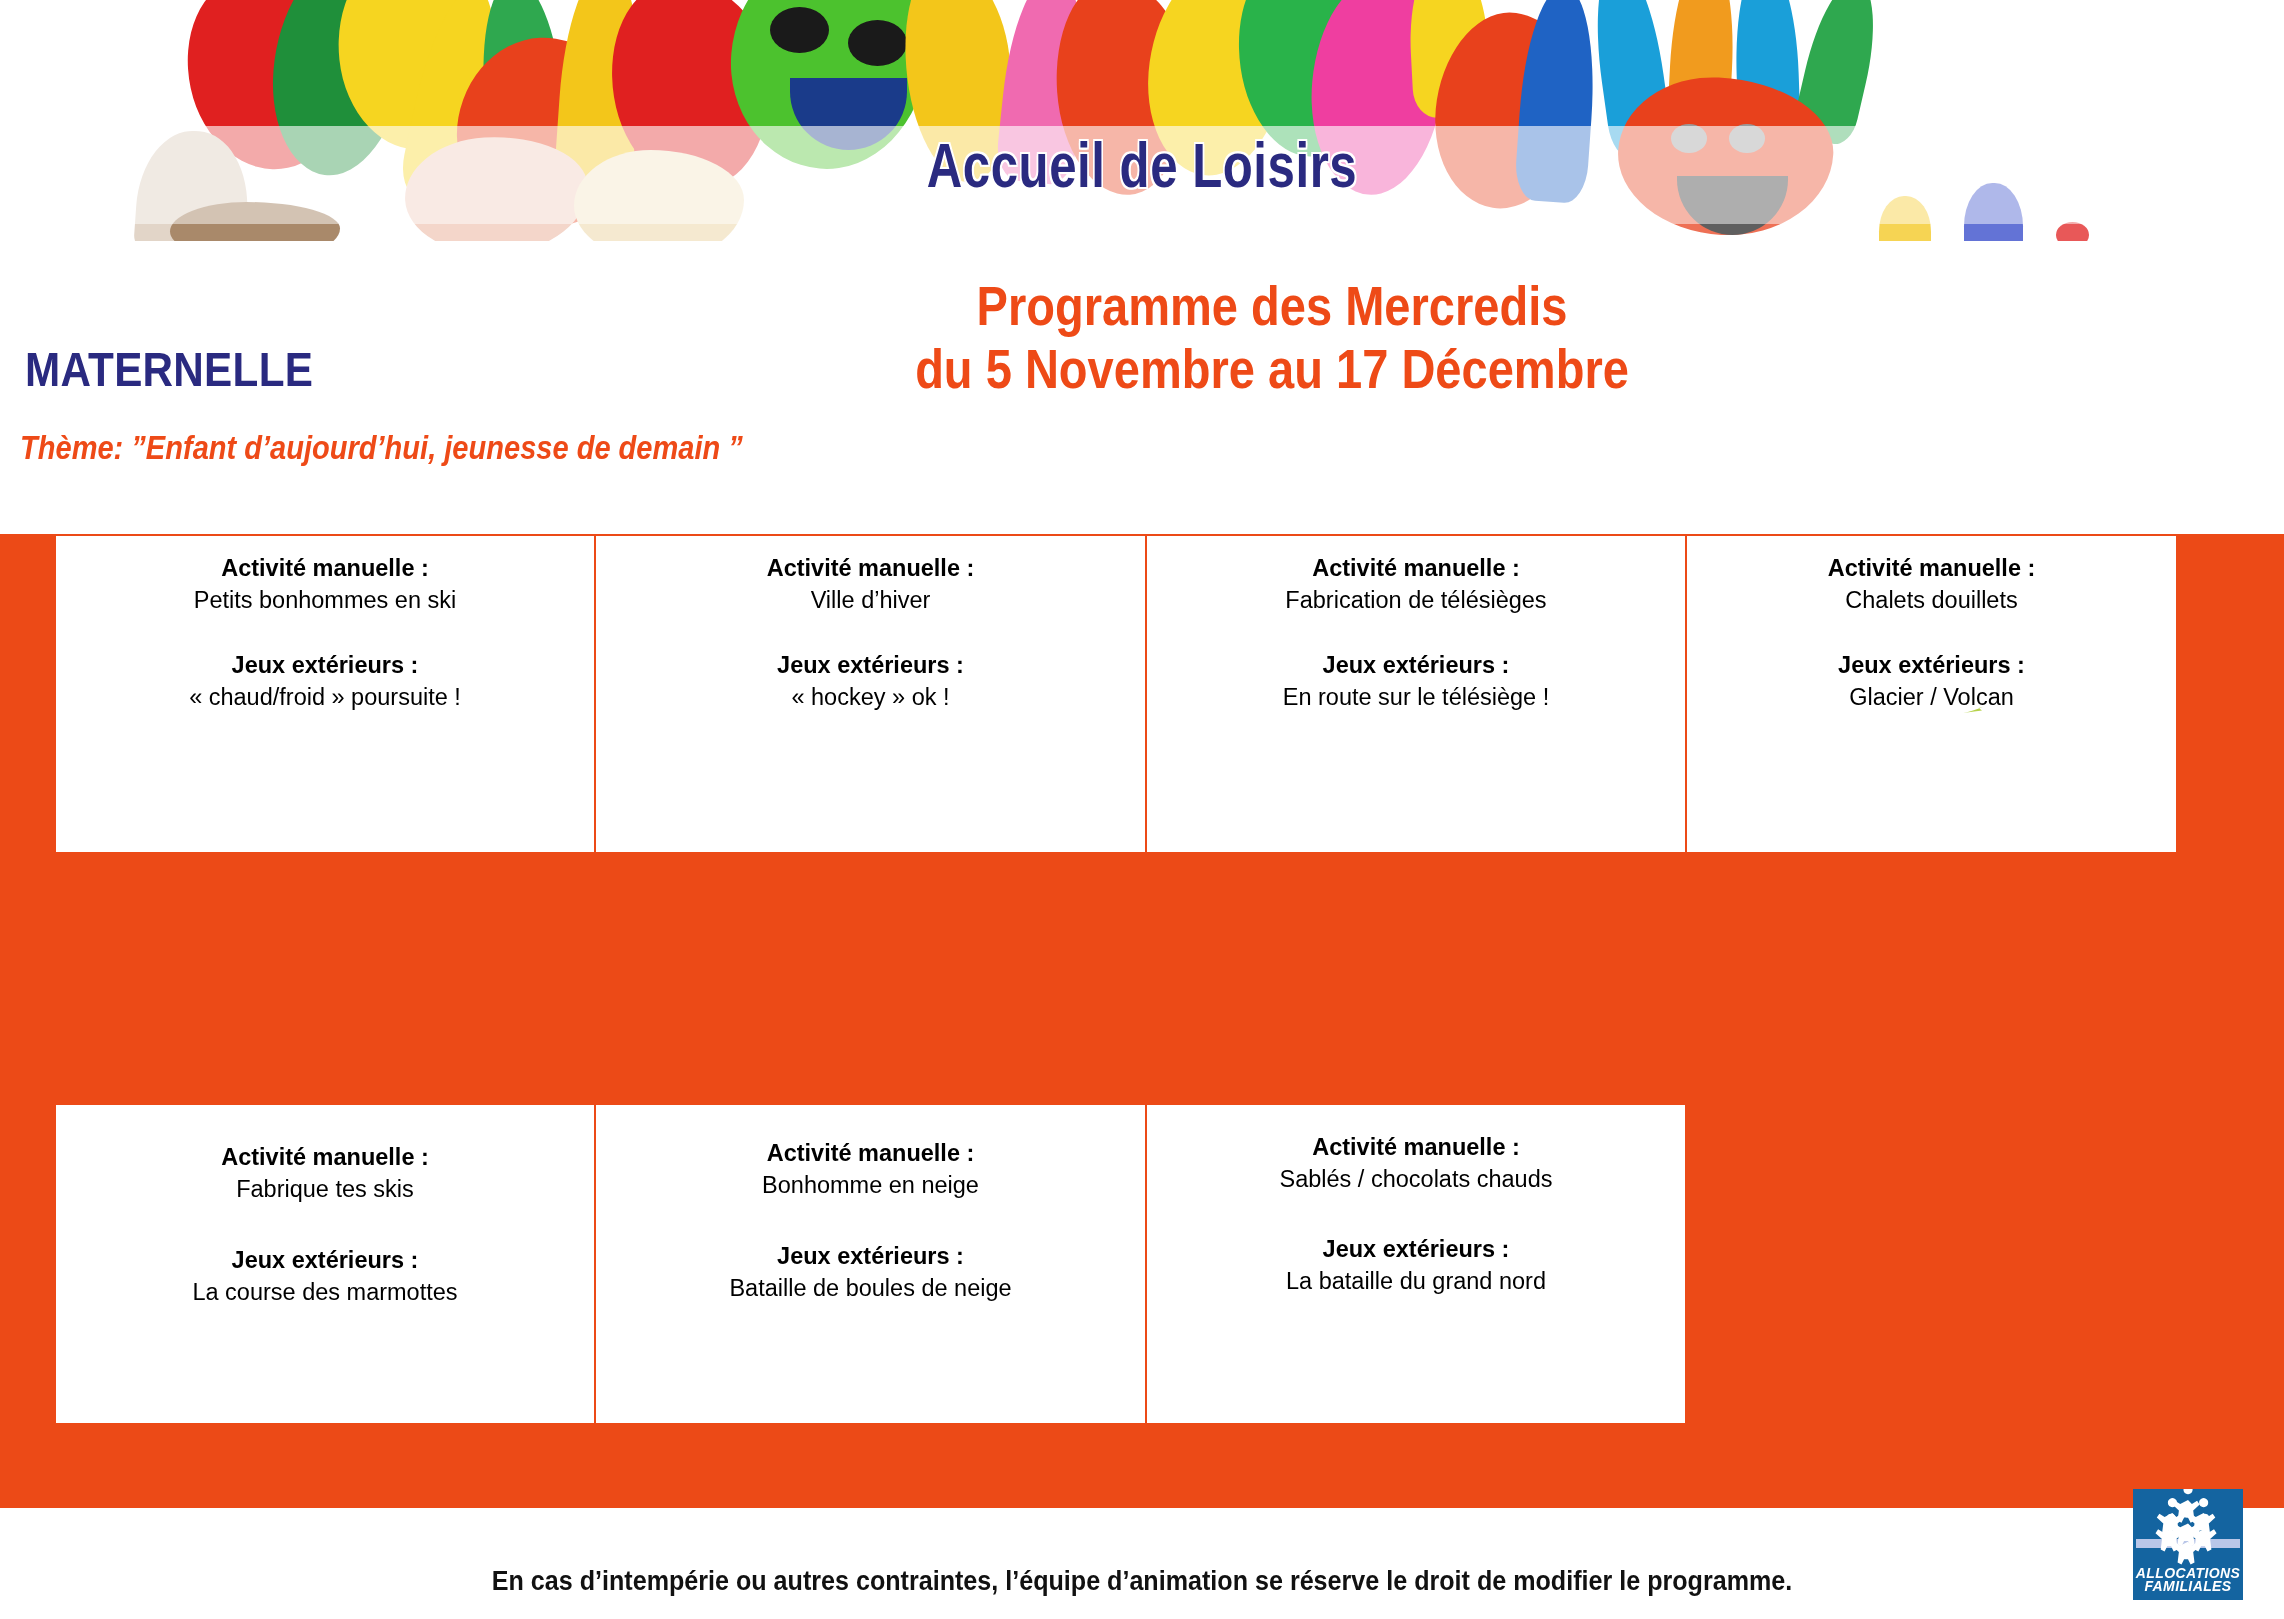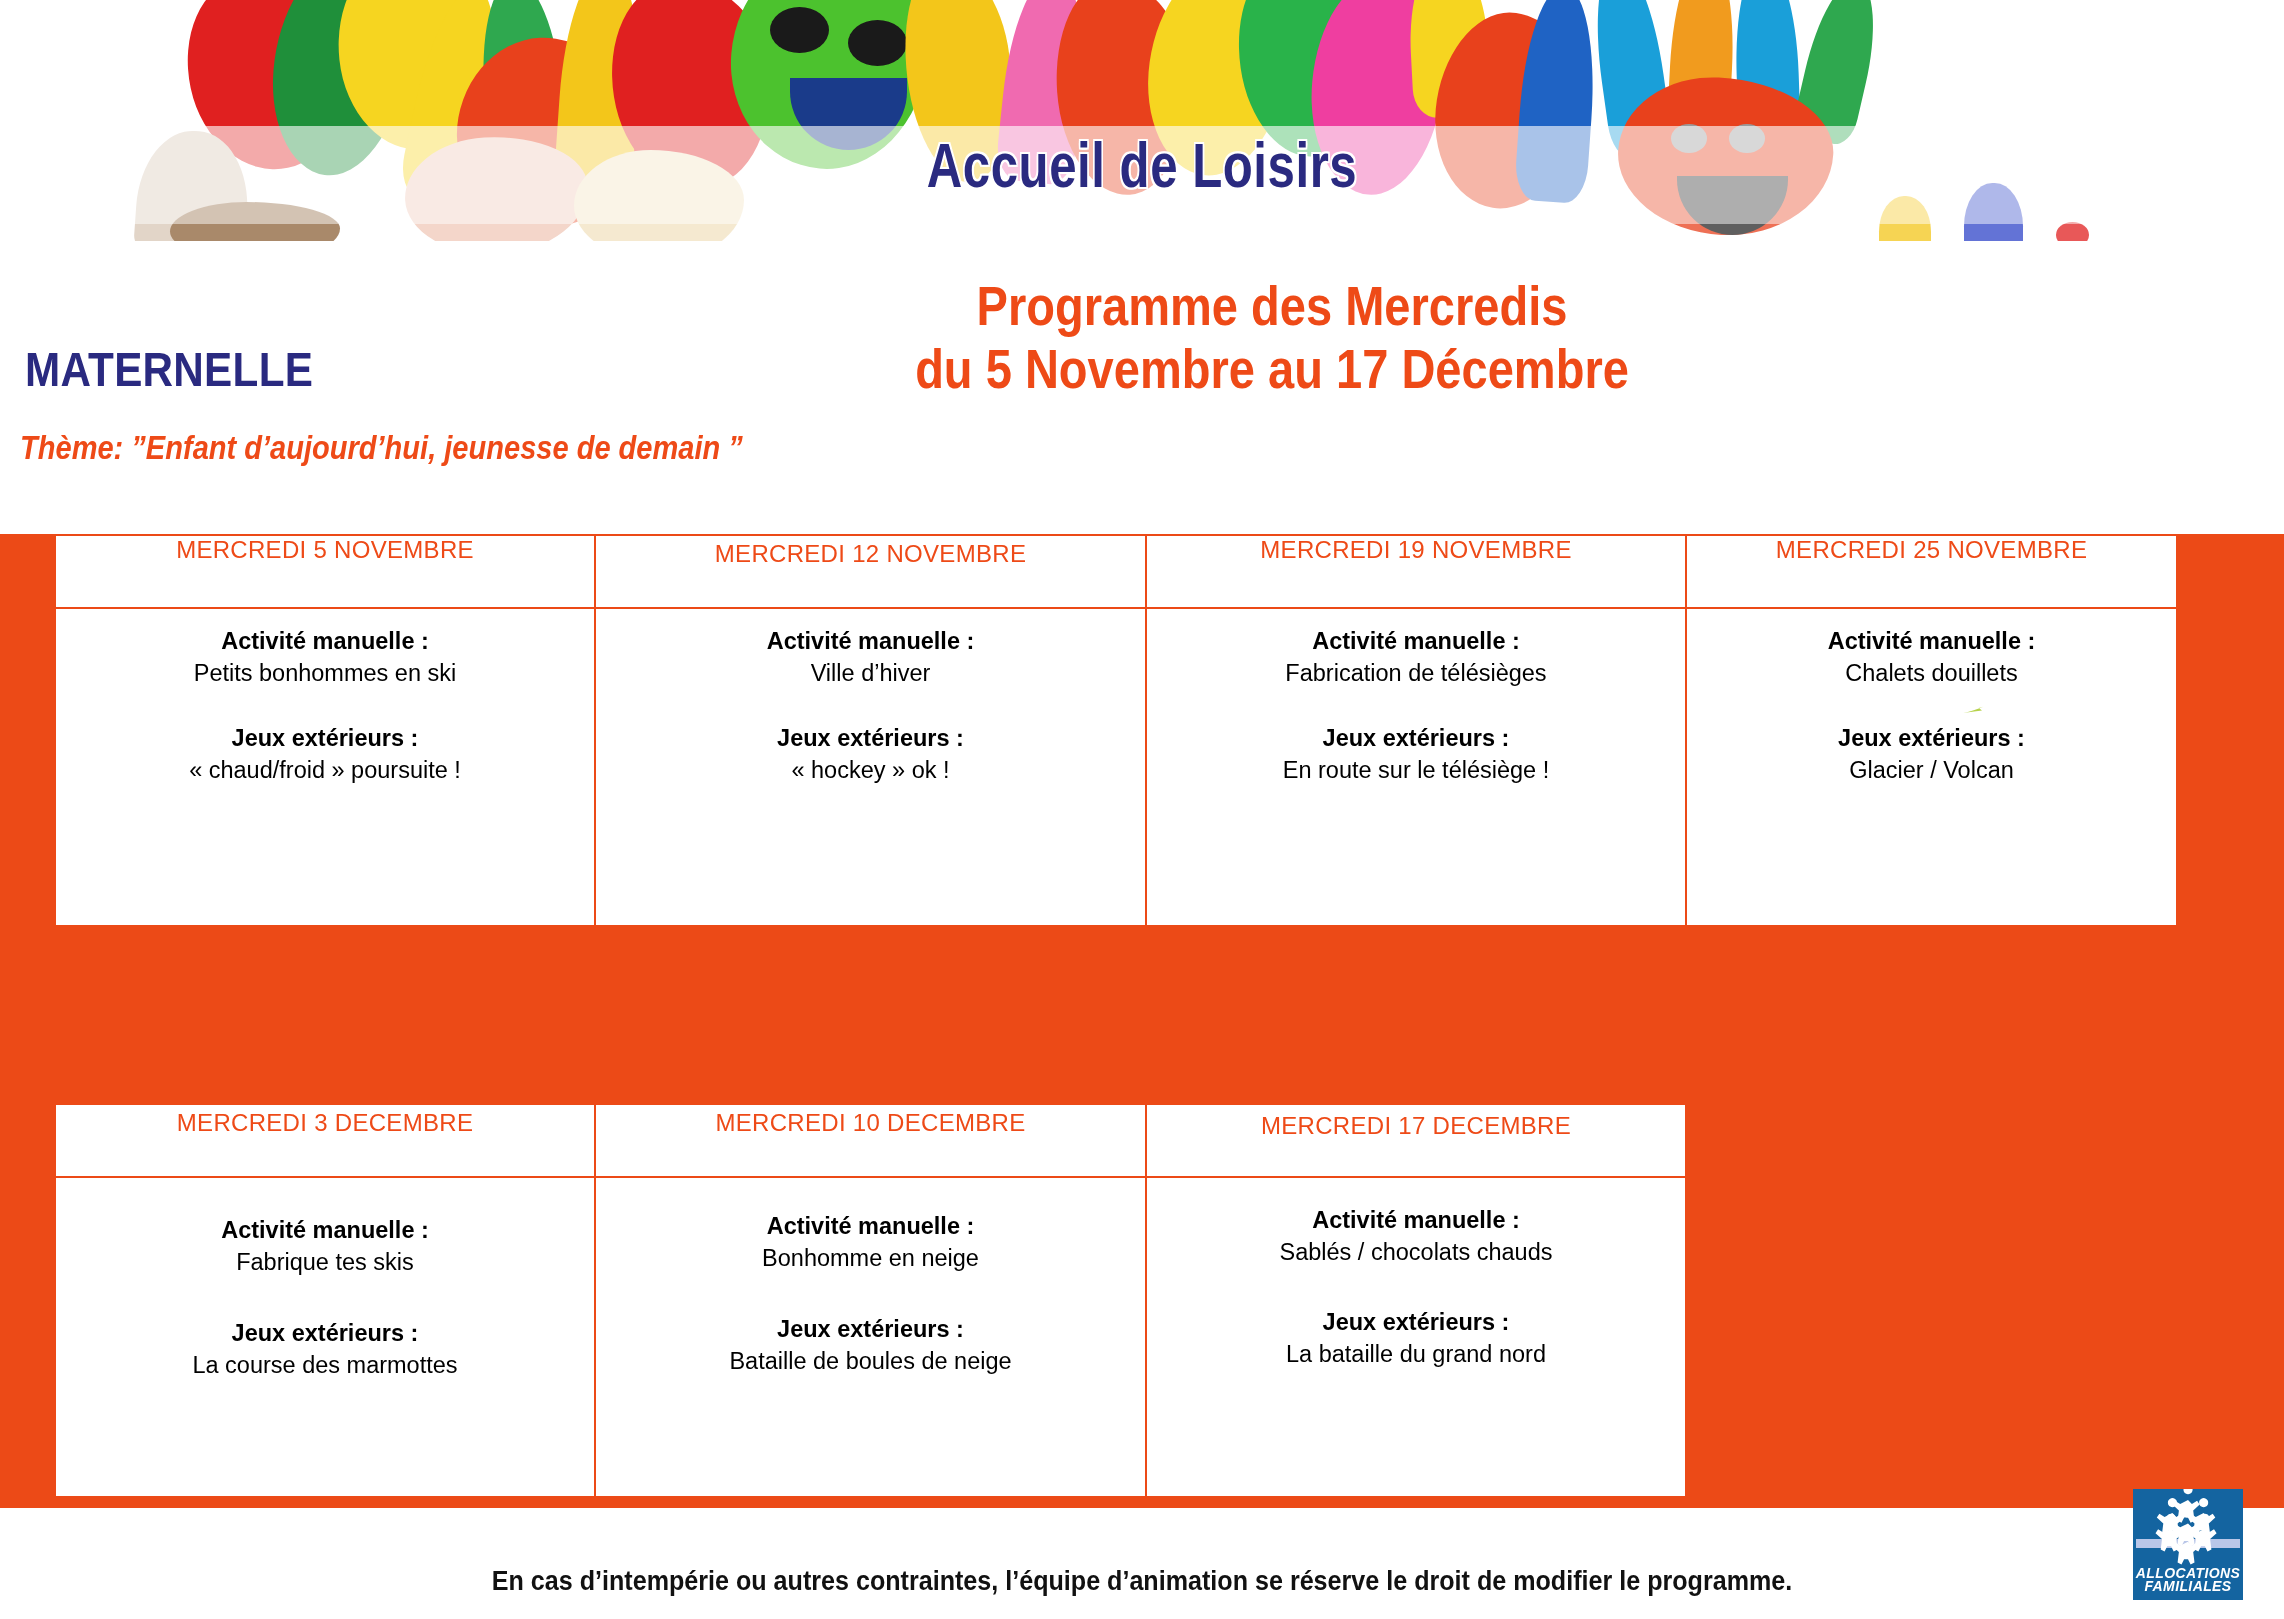--- a/index.html
+++ b/index.html
@@ -261,34 +261,20 @@
   <div class="line1">Programme des Mercredis</div>
   <div class="line2">du 5 Novembre au 17 Décembre</div>
 </div>
 
 <div id="theme">Thème: ”Enfant d’aujourd’hui, jeunesse de demain ”</div>
 
 <div id="orange-panel"></div>
 
 <table class="cal-table" id="table1">
   <tbody>
-      <tr class="hdr-row">
-    <td class="c0 hdr-cell">
-      <span class="hdr-label">MERCREDI 5 NOVEMBRE</span>
-    </td>
-    <td class="c1 hdr-cell hdr-nudge-1">
-      <span class="hdr-label">MERCREDI 12 NOVEMBRE</span>
-    </td>
-    <td class="c2 hdr-cell">
-      <span class="hdr-label">MERCREDI 19 NOVEMBRE</span>
-    </td>
-    <td class="c3 hdr-cell">
-      <span class="hdr-label">MERCREDI 25 NOVEMBRE</span>
-    </td>
-  </tr>
   <tr class="body-row">
     <td class="c0 body-cell">
       <div class="body-inner">
         <div class="act-title">Activité manuelle :</div>
         <div class="act-value">Petits bonhommes en ski</div>
         <div class="gap"></div>
         <div class="act-title">Jeux extérieurs :</div>
         <div class="act-value">« chaud/froid » poursuite !</div>
       </div>
     </td>
@@ -322,31 +308,20 @@
   </tr>
 </tbody>
   </table>
 
 <svg id="green-tick" viewBox="0 0 34 14">
   <path d="M1 11 C 12 9, 22 5, 33 1 L 26 3 L 31 7 Z" fill="#b6d24a"></path>
 </svg>
 
 <table class="cal-table" id="table2">
   <tbody>
-      <tr class="hdr-row">
-    <td class="c0 hdr-cell hdr-nudge-1">
-      <span class="hdr-label">MERCREDI 3 DECEMBRE</span>
-    </td>
-    <td class="c1 hdr-cell hdr-nudge-1">
-      <span class="hdr-label">MERCREDI 10 DECEMBRE</span>
-    </td>
-    <td class="c2 hdr-cell hdr-nudge-2">
-      <span class="hdr-label">MERCREDI 17 DECEMBRE</span>
-    </td>
-  </tr>
   <tr class="body-row">
     <td class="c0 body-cell">
       <div class="body-inner" style="padding-top:37px;">
         <div class="act-title">Activité manuelle :</div>
         <div class="act-value">Fabrique tes skis</div>
         <div class="gap" style="height:39px;"></div>
         <div class="act-title">Jeux extérieurs :</div>
         <div class="act-value">La course des marmottes</div>
       </div>
     </td>

